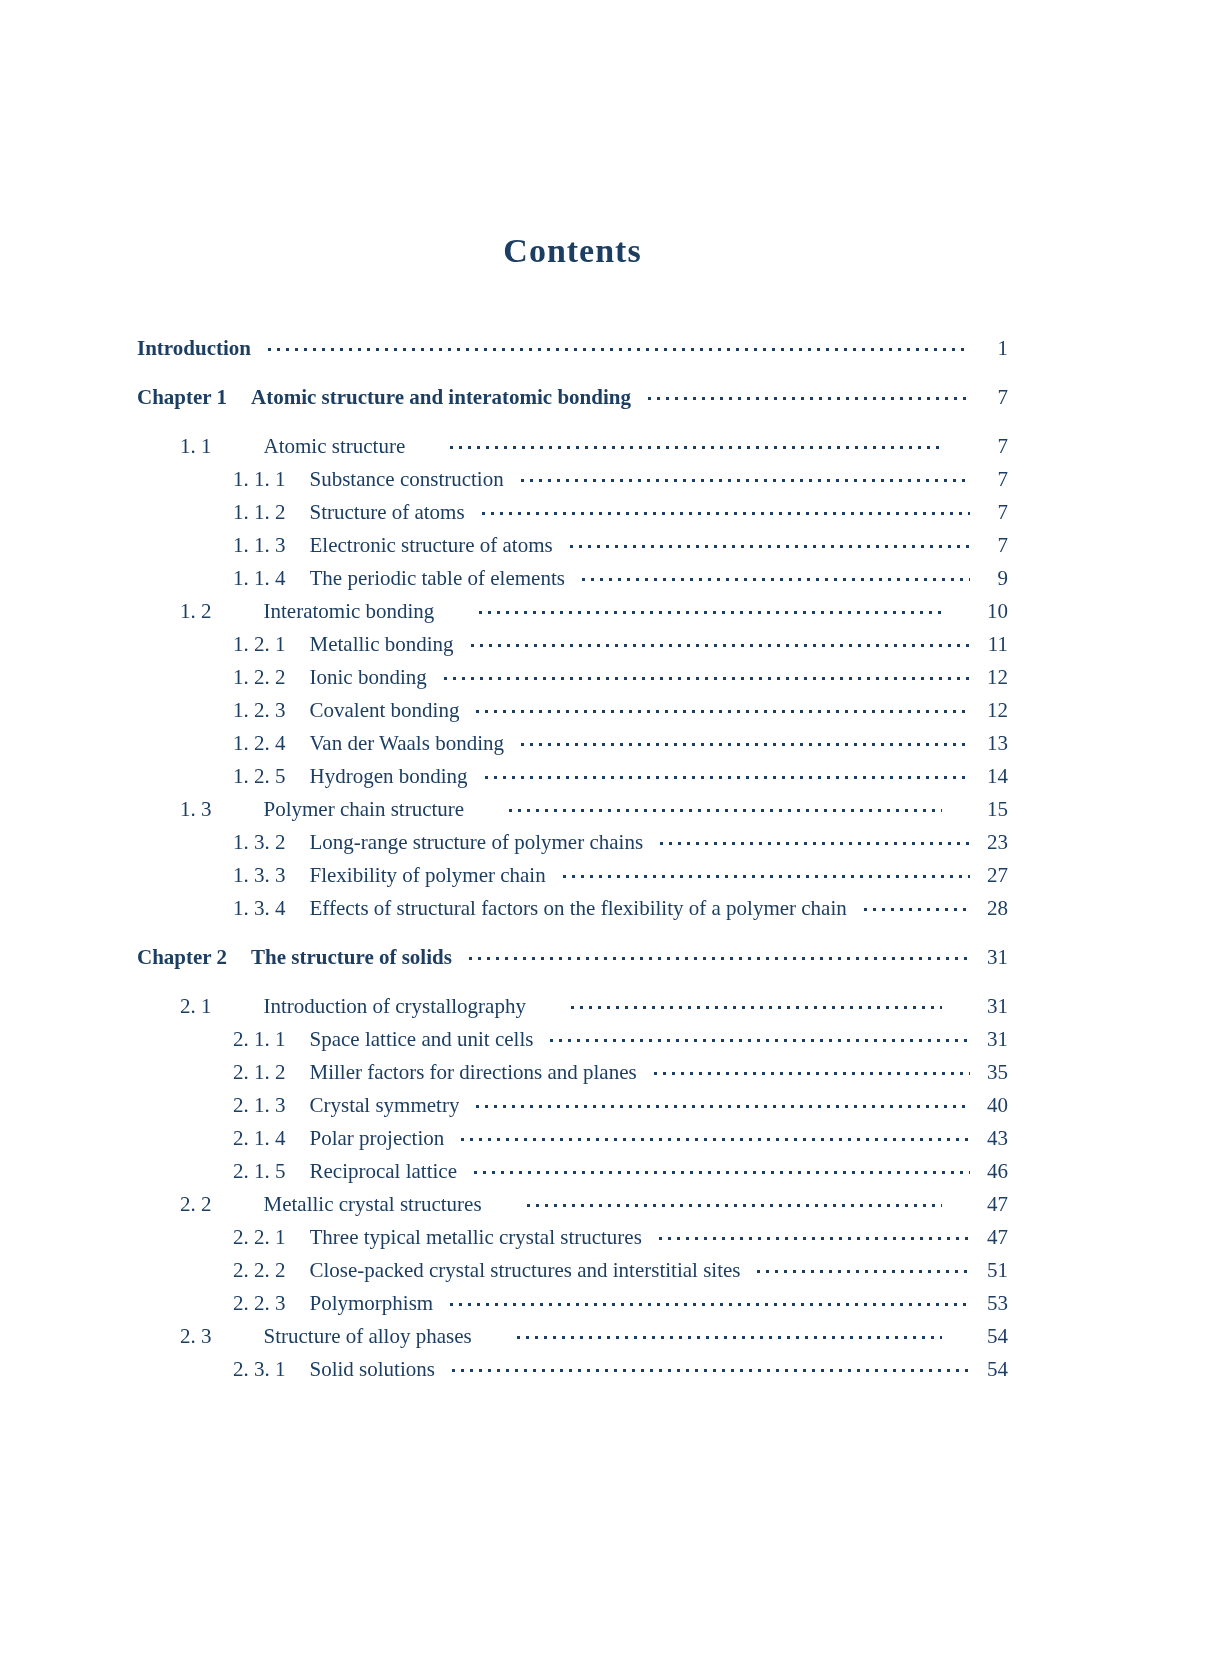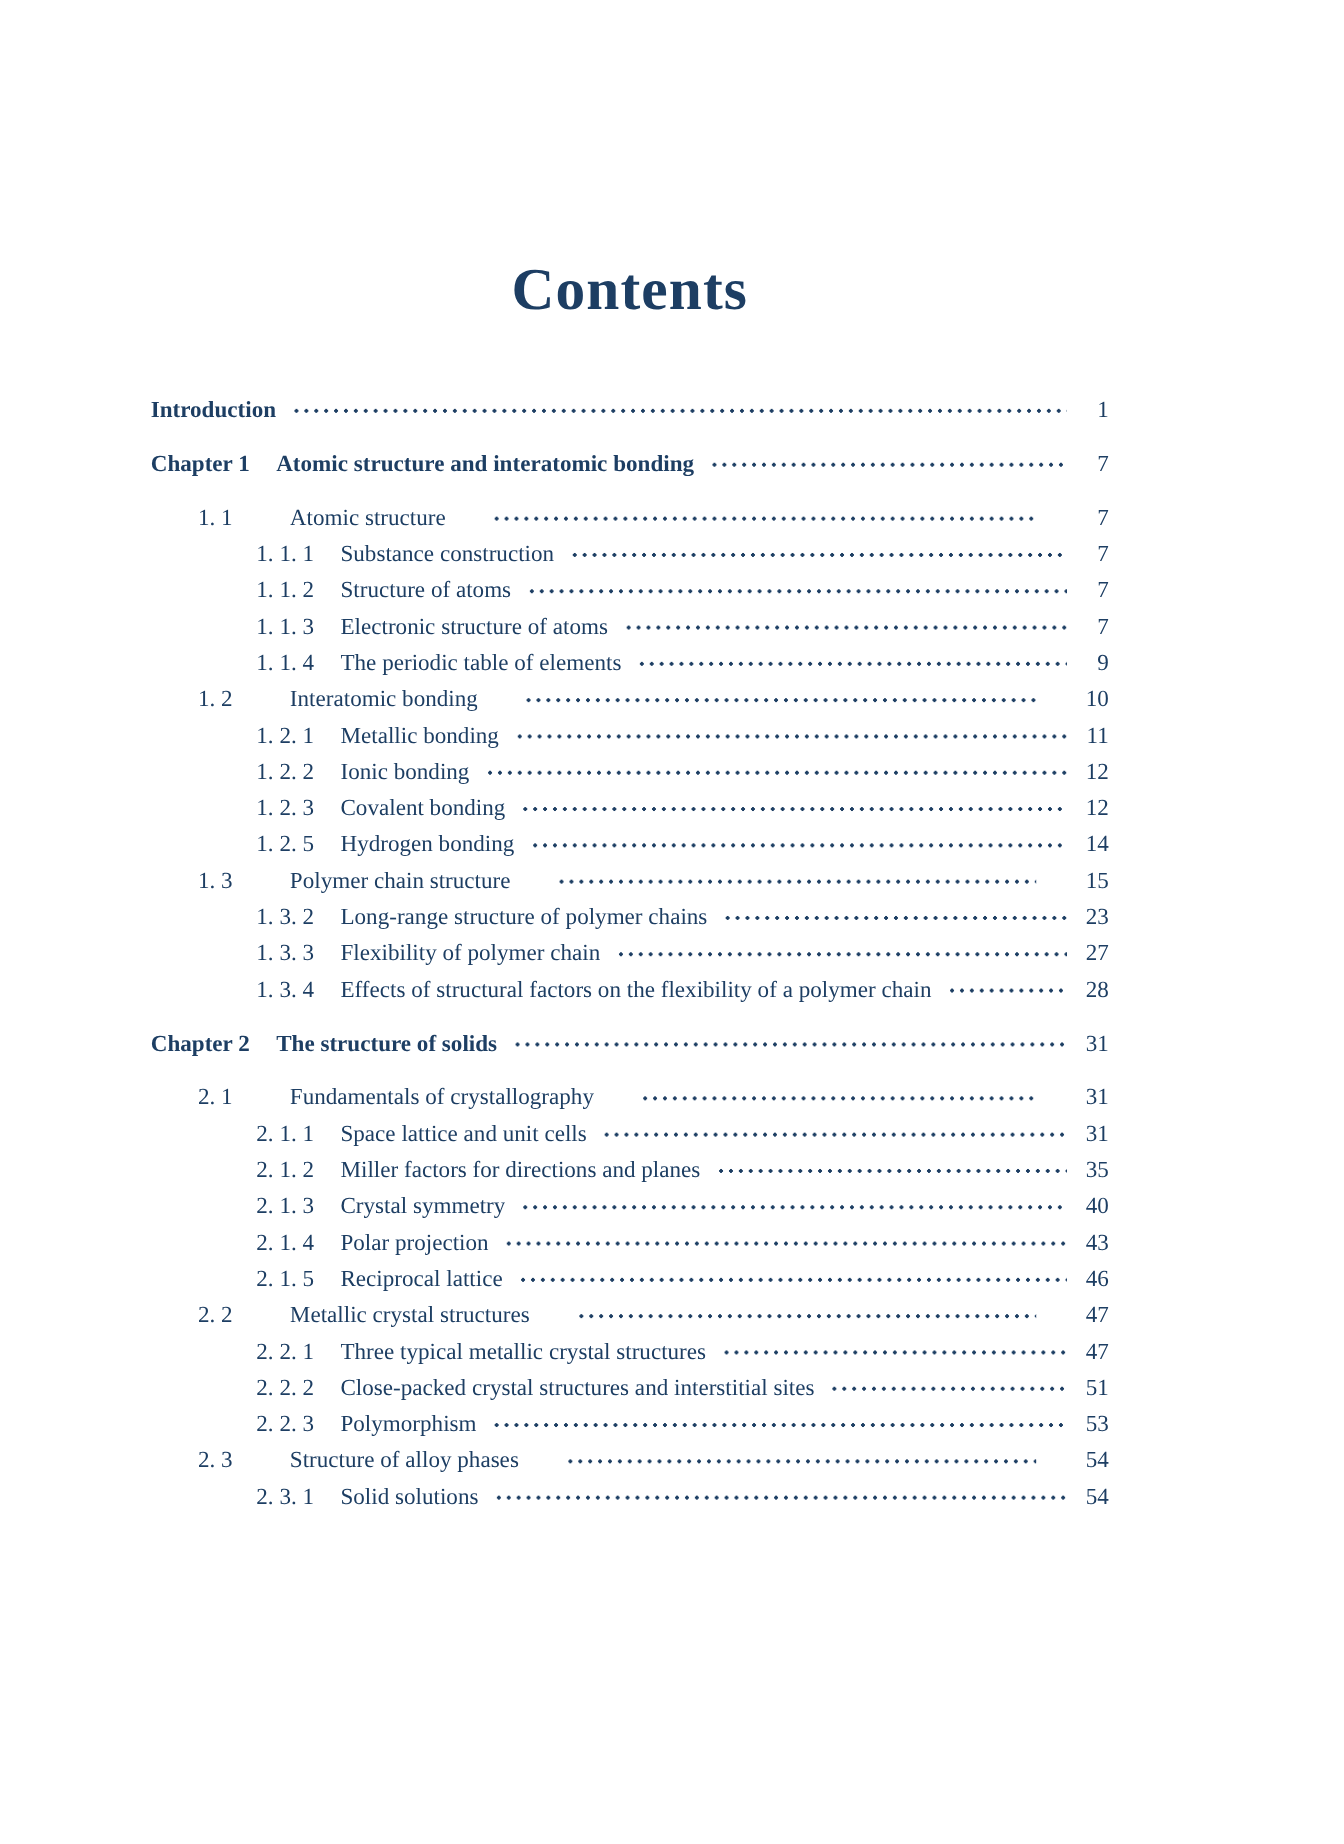--- a/index.html
+++ b/index.html
@@ -14,21 +14,21 @@
   }
   .page {
     position: absolute;
     left: 137px;
     top: 232px;
     width: 871px;
   }
   .doc-title {
     text-align: center;
     font-weight: bold;
-    font-size: 54px;
+    font-size: 34px;
     letter-spacing: 1px;
     margin-bottom: 62px;
     color: #1d3e63;
   }
   .toc-list { width: 100%; }
   .toc-row {
     display: flex;
     align-items: center;
     font-size: 21px;
     line-height: 33px;
@@ -132,20 +132,26 @@
         <span class="toc-leader"></span>
         <span class="toc-page">12</span>
       </div>
       <div class="toc-row lvl2">
         <span class="toc-num">1. 2. 3</span>
         <span class="toc-text">Covalent bonding</span>
         <span class="toc-leader"></span>
         <span class="toc-page">12</span>
       </div>
       <div class="toc-row lvl2">
+        <span class="toc-num">1. 2. 4</span>
+        <span class="toc-text">Van der Waals bonding</span>
+        <span class="toc-leader"></span>
+        <span class="toc-page">13</span>
+      </div>
+      <div class="toc-row lvl2">
         <span class="toc-num">1. 2. 5</span>
         <span class="toc-text">Hydrogen bonding</span>
         <span class="toc-leader"></span>
         <span class="toc-page">14</span>
       </div>
       <div class="toc-row lvl1">
         <span class="toc-num">1. 3</span>
         <span class="toc-text">Polymer chain structure</span>
         <span class="toc-leader"></span>
         <span class="toc-page">15</span>
@@ -169,21 +175,21 @@
         <span class="toc-page">28</span>
       </div>
       <div class="toc-row lvl0 chapter">
         <span class="toc-num">Chapter 2</span>
         <span class="toc-text">The structure of solids</span>
         <span class="toc-leader"></span>
         <span class="toc-page">31</span>
       </div>
       <div class="toc-row lvl1">
         <span class="toc-num">2. 1</span>
-        <span class="toc-text">Fundamentals of crystallography</span>
+        <span class="toc-text">Introduction of crystallography</span>
         <span class="toc-leader"></span>
         <span class="toc-page">31</span>
       </div>
       <div class="toc-row lvl2">
         <span class="toc-num">2. 1. 1</span>
         <span class="toc-text">Space lattice and unit cells</span>
         <span class="toc-leader"></span>
         <span class="toc-page">31</span>
       </div>
       <div class="toc-row lvl2">

